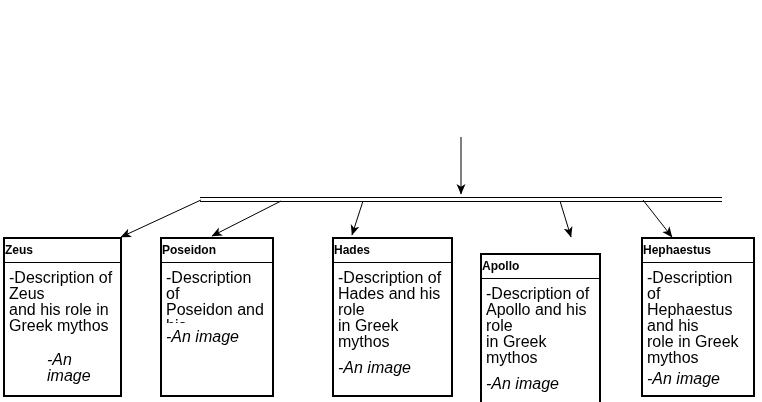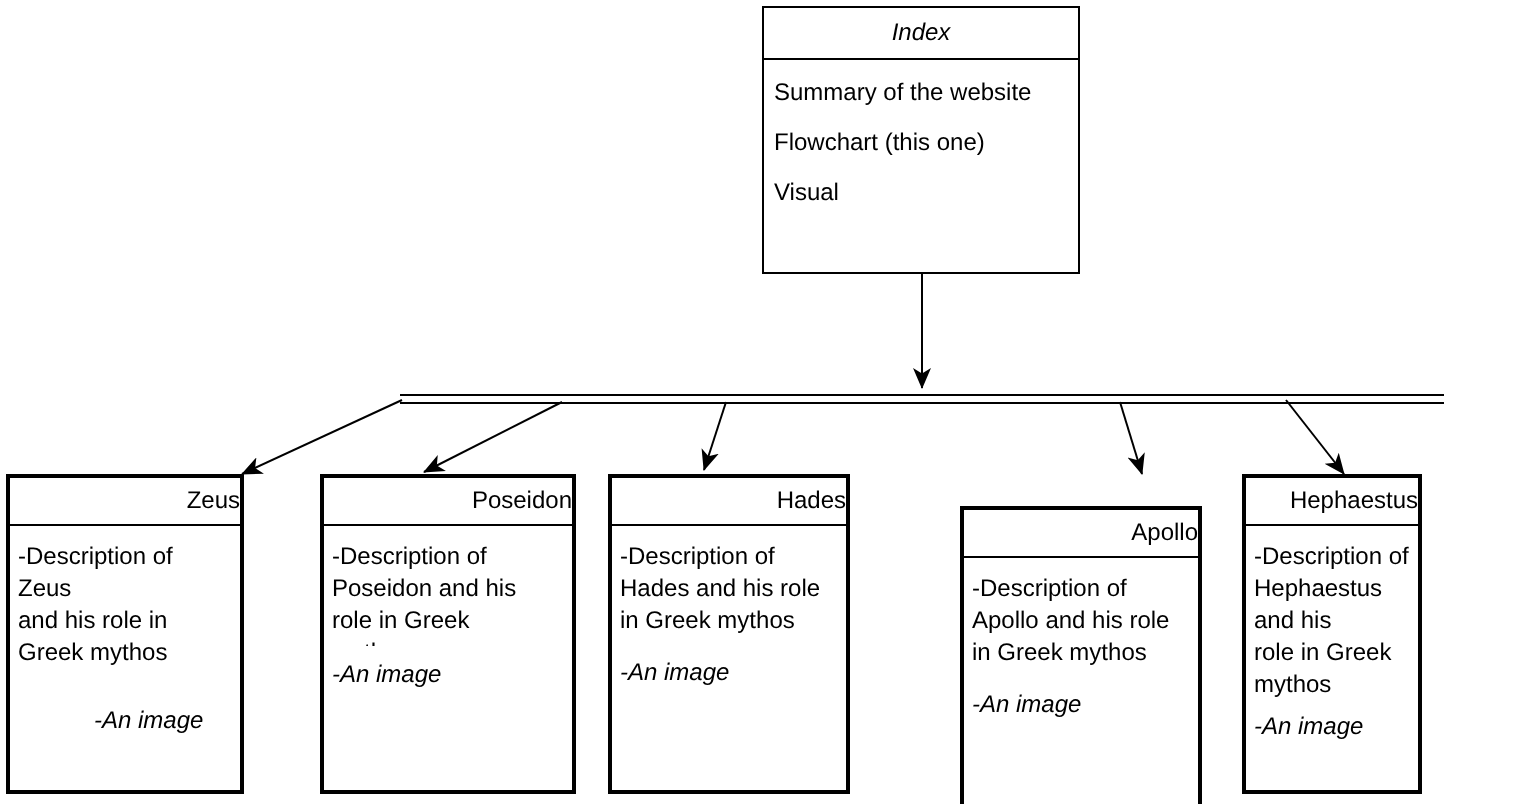--- a/index.html
+++ b/index.html
@@ -47,28 +47,28 @@
   }
   
   .card {
     top: 237px;
     height: 160px;
     border: 2px solid #000000;
   }
   .card .card-title {
     height: 23px;
     line-height: 23px;
-    text-align: right;
-    font-weight: normal;
+    text-align: left;
+    font-weight: bold;
     font-size: 12px;
     border-bottom: 1px solid #000000;
   }
   .card .card-body {
     padding: 7px 4px 4px 4px;
-    font-size: 12px;
+    font-size: 16px;
     line-height: 16px;
   }
   .card .desc {
     margin: 0;
     white-space: pre-line;
   }
   .card .an-image {
     margin: 10px 0 0 0;
     font-style: italic;
   }
@@ -92,71 +92,63 @@
     <line x1="461" y1="137" x2="461" y2="194" stroke="#000000" stroke-width="1" marker-end="url(#ah)"></line>
     <line x1="200" y1="197.5" x2="722" y2="197.5" stroke="#000000" stroke-width="1"></line>
     <line x1="200" y1="201.5" x2="722" y2="201.5" stroke="#000000" stroke-width="1"></line>
     <line x1="201" y1="200" x2="121" y2="237" stroke="#000000" stroke-width="1" marker-end="url(#ah)"></line>
     <line x1="281" y1="201" x2="212" y2="236" stroke="#000000" stroke-width="1" marker-end="url(#ah)"></line>
     <line x1="363" y1="201" x2="352" y2="235" stroke="#000000" stroke-width="1" marker-end="url(#ah)"></line>
     <line x1="560" y1="201" x2="571" y2="237" stroke="#000000" stroke-width="1" marker-end="url(#ah)"></line>
     <line x1="643" y1="200" x2="672" y2="237" stroke="#000000" stroke-width="1" marker-end="url(#ah)"></line>
   </svg>
 
-  <div class="node index-node">
-    <div class="node-title">Index</div>
-    <div class="node-body">
-      <p>Summary of the website</p>
-      <p>Flowchart (this one)</p>
-      <p>Visual</p>
-    </div>
-  </div>
 
   <div class="node card card-zeus" style="left:3px; width:119px;">
     <div class="card-title">Zeus</div>
     <div class="card-body">
       <p class="desc">-Description of Zeus
 and his role in
 Greek mythos</p>
       <p class="an-image">-An image</p>
     </div>
   </div>
 
-  <div class="node card card-poseidon" style="left:160px; width:128px;">
+  <div class="node card card-poseidon" style="left:160px; width:114px;">
     <div class="card-title">Poseidon</div>
     <div class="card-body">
       <p class="desc">-Description of
 Poseidon and his
 role in Greek
 mythos</p>
       <p class="an-image">-An image</p>
     </div>
   </div>
 
-  <div class="node card card-hades" style="left:304px; width:121px;">
+  <div class="node card card-hades" style="left:332px; width:121px;">
     <div class="card-title">Hades</div>
     <div class="card-body">
       <p class="desc">-Description of
 Hades and his role
 in Greek mythos</p>
       <p class="an-image">-An image</p>
     </div>
   </div>
 
   <div class="node card card-apollo" style="left:480px; width:121px;margin-top:16px;">
     <div class="card-title">Apollo</div>
     <div class="card-body">
       <p class="desc">-Description of
 Apollo and his role
 in Greek mythos</p>
       <p class="an-image">-An image</p>
     </div>
   </div>
 
-  <div class="node card card-hephaestus" style="left:621px; width:90px;">
+  <div class="node card card-hephaestus" style="left:641px; width:114px;">
     <div class="card-title">Hephaestus</div>
     <div class="card-body">
       <p class="desc">-Description of
 Hephaestus and his
 role in Greek
 mythos</p>
       <p class="an-image">-An image</p>
     </div>
   </div>
 

